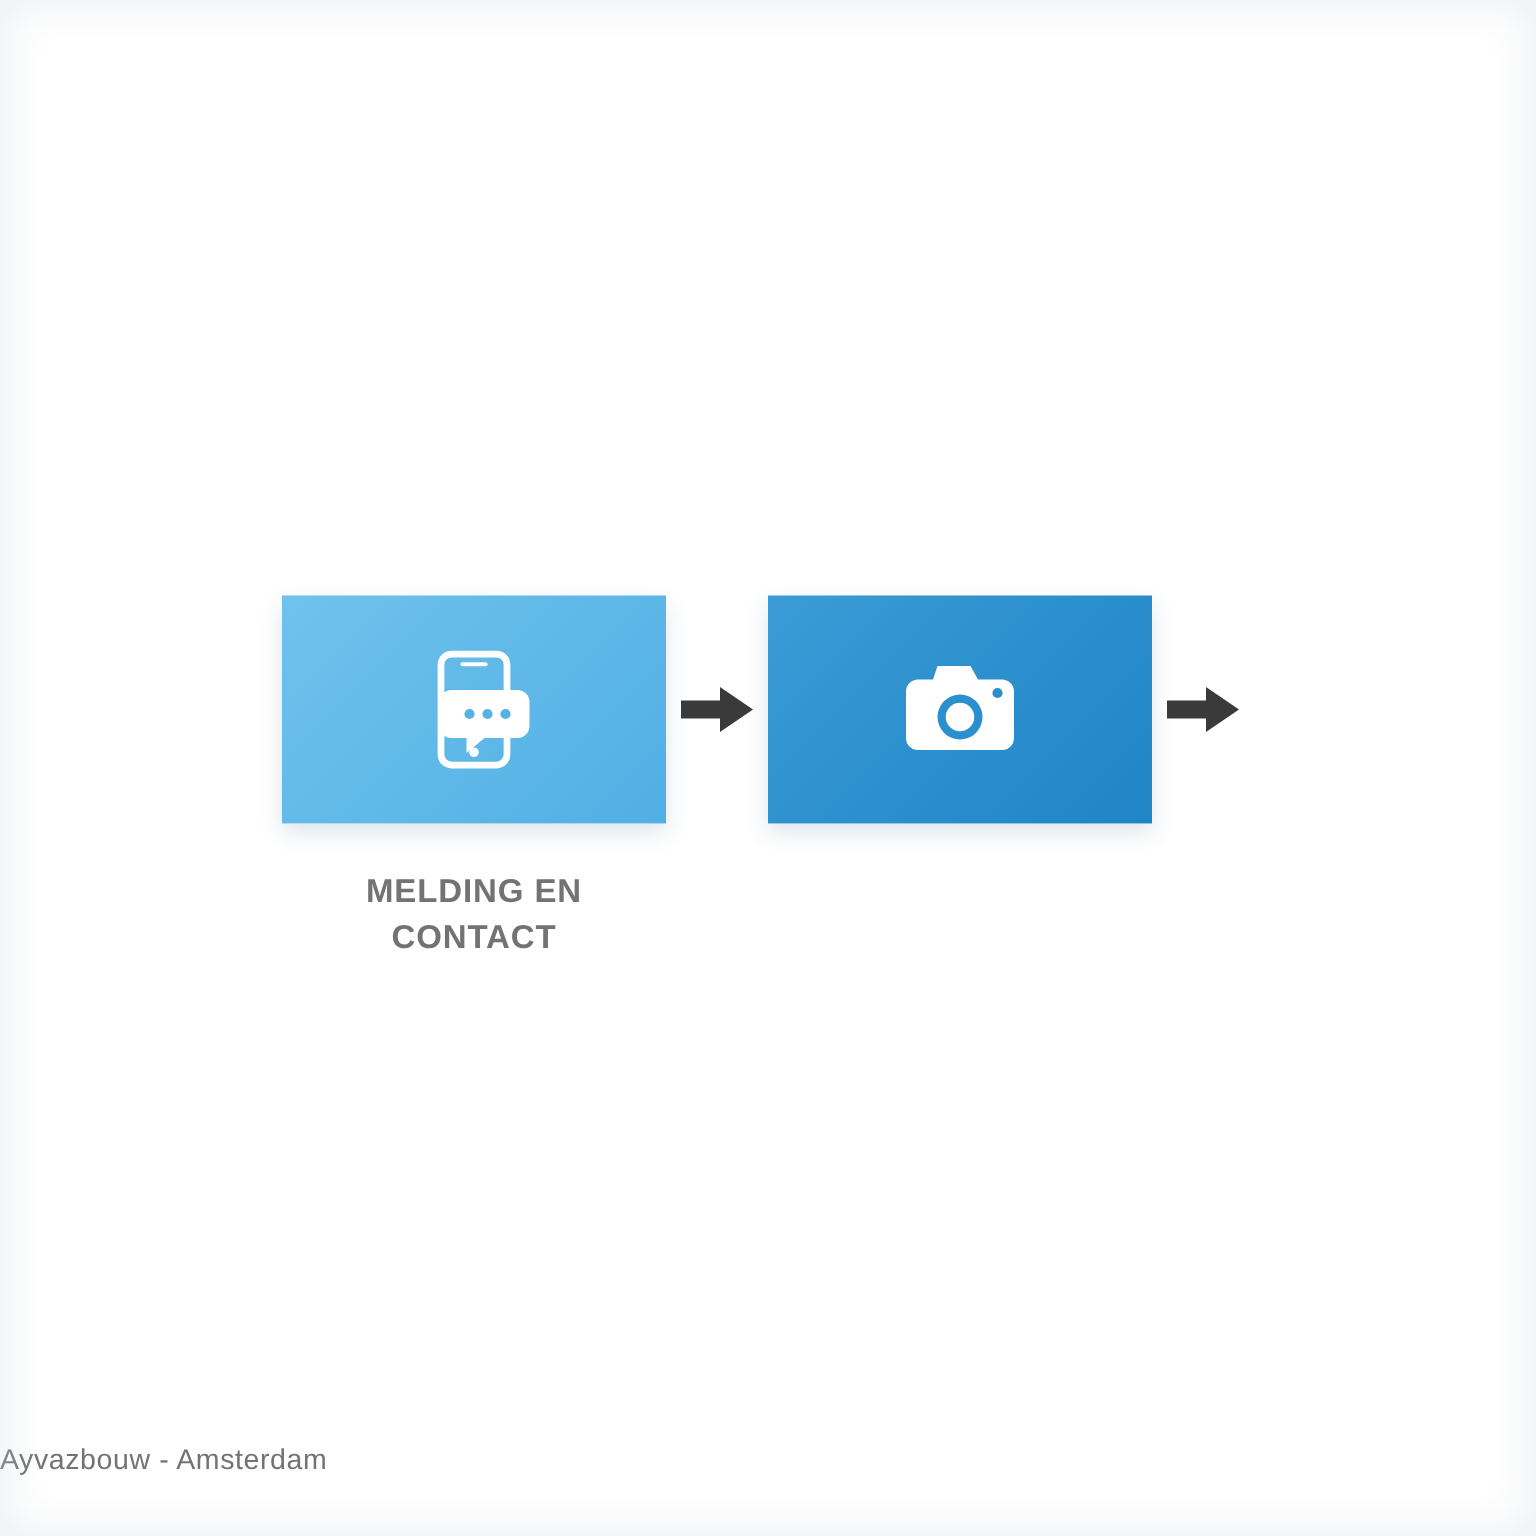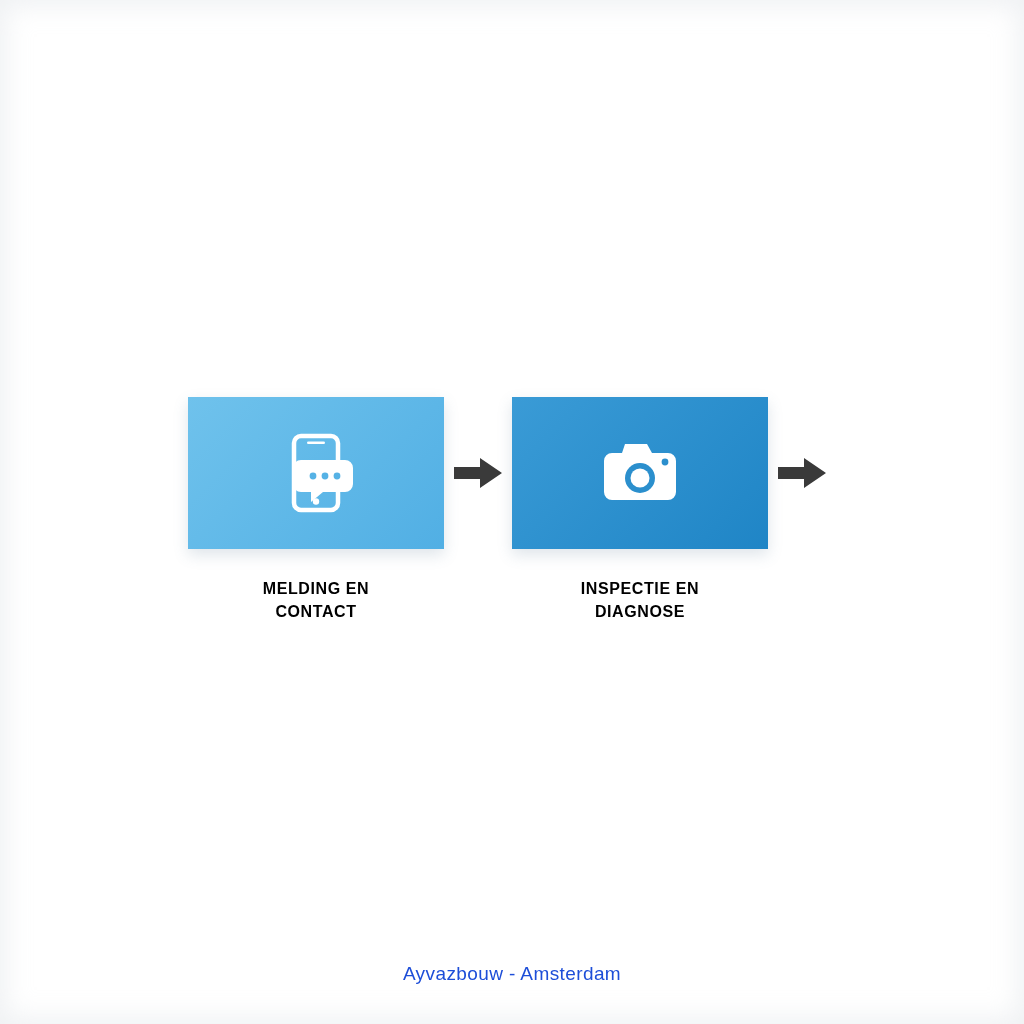--- a/index.html
+++ b/index.html
@@ -52,43 +52,43 @@
     display: flex;
     align-items: center;
     justify-content: center;
     box-shadow: 0 6px 14px rgba(80,110,140,0.18);
   }
   .tile svg { display: block; }
   .step-label {
     margin-top: 29px;
     width: 250px;
     text-align: center;
-    font-size: 16px;
+    font-size: 22px;
     font-weight: bold;
     letter-spacing: 0.6px;
     line-height: 1.42;
-    color: #000000;
+    color: #737373;
     text-transform: uppercase;
   }
   .arrow-wrap {
     width: 68px;
     height: 152px;
     display: flex;
     align-items: center;
     justify-content: center;
   }
   .arrow-wrap svg { display: block; }
   #footer {
     position: absolute;
     top: 963px;
     left: 0;
     width: 1024px;
-    text-align: center;
+    text-align: left;
     font-size: 19px;
-    color: #1d4ed8;
+    color: #737373;
     letter-spacing: 0.4px;
   }
 </style>
 </head>
 <body>
 
 <div id="canvas">
 
   <div id="flow">
 
@@ -124,24 +124,20 @@
       <div class="tile" style="background:linear-gradient(135deg,#3A9BD6 0%,#1F85C6 100%);">
         <span>
           <svg width="106" height="106" viewBox="0 0 106 106" aria-hidden="true">
             <path d="M38 24 h22 l5 9 h16 a8 8 0 0 1 8 8 v31 a8 8 0 0 1 -8 8 h-56 a8 8 0 0 1 -8 -8 v-31 a8 8 0 0 1 8 -8 h10 z" fill="#ffffff"></path>
             <circle cx="53" cy="58" r="15" fill="#2B8FCD"></circle>
             <circle cx="53" cy="58" r="9.5" fill="#ffffff"></circle>
             <circle cx="78" cy="42" r="3.4" fill="#2B8FCD"></circle>
           </svg>
         </span>
       </div>
-      <div class="step-label">
-        <span>INSPECTIE EN</span><br>
-        <span>DIAGNOSE</span>
-      </div>
     </div>
 
     <div class="arrow-wrap">
       <span>
         <svg width="52" height="34" viewBox="0 0 52 34" aria-hidden="true">
           <path d="M2 11 h26 v-9 l22 15 -22 15 v-9 h-26 z" fill="#3A3A3A"></path>
         </svg>
       </span>
     </div>
 

